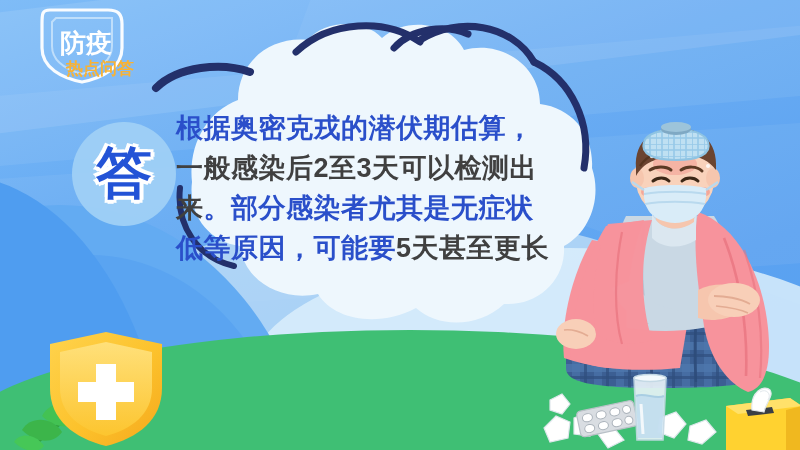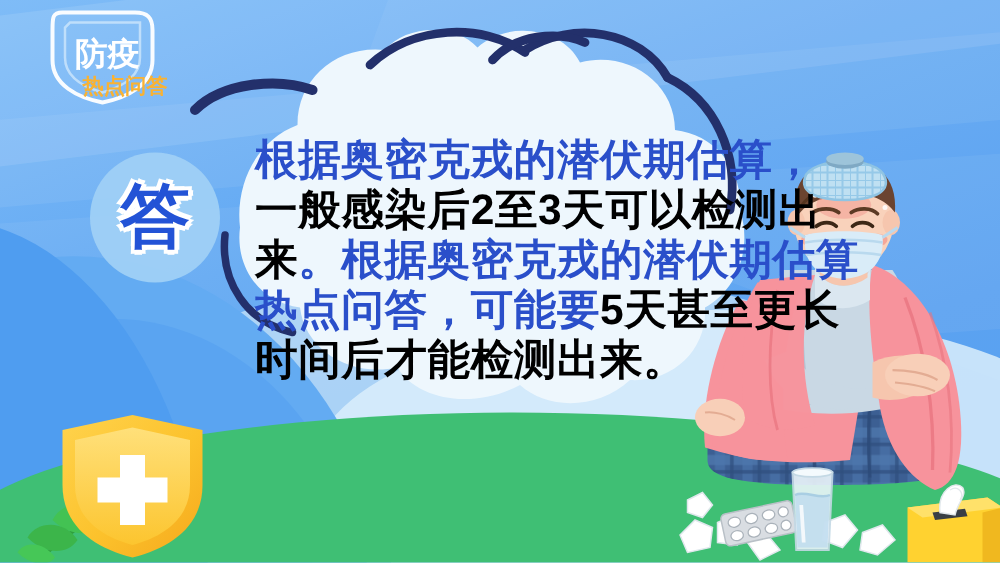--- a/index.html
+++ b/index.html
@@ -53,25 +53,25 @@
   .badge{position:absolute;left:72px;top:122px;width:104px;height:104px;
     border-radius:50%;background:#9fd0f6;opacity:.95;}
   .badge-char{position:absolute;left:72px;top:122px;width:104px;height:104px;
     display:flex;align-items:center;justify-content:center;
     font-size:56px;font-weight:bold;color:#2353d6;
     text-shadow:3px 3px 0 #ffffff, -3px -3px 0 #ffffff, 3px -3px 0 #ffffff,
                 -3px 3px 0 #ffffff, 0 4px 0 #ffffff, 4px 0 0 #ffffff;}
 
   
   .copy{position:absolute;left:176px;top:108px;width:400px;
-    font-size:34px;line-height:40px;font-weight:bold;letter-spacing:.5px;
-    font-family:"Liberation Sans","DejaVu Sans",sans-serif;margin-left:28px;}
+    font-size:27px;line-height:40px;font-weight:bold;letter-spacing:.5px;
+    font-family:"Liberation Sans","DejaVu Sans",sans-serif;}
   .copy .ln{white-space:nowrap;}
   .blue{color:#2a4fca;}
-  .orange{color:#000000;}
+  .orange{color:#404040;}
 
   
   .shield{position:absolute;left:42px;top:330px;width:128px;height:118px;}
 
   
   .leaves{position:absolute;left:10px;top:372px;width:120px;height:80px;}
 
   
   .person{position:absolute;left:548px;top:120px;width:262px;height:290px;}
 
@@ -261,27 +261,24 @@
   <div class="badge-char">答</div>
 
   <div class="copy">
     <div class="ln">
       <span class="blue">根据奥密克戎的潜伏期估算，</span>
     </div>
     <div class="ln">
       <span class="orange">一般感染后2至3天可以检测出</span>
     </div>
     <div class="ln">
-      <span class="orange">来</span><span class="blue">。根据奥密克戎的潜伏期估算</span>
+      <span class="orange">来</span><span class="blue">。部分感染者尤其是无症状</span>
     </div>
     <div class="ln">
-      <span class="blue">热点问答，可能要</span><span class="orange">5天甚至更长</span>
-    </div>
-    <div class="ln">
-      <span class="orange">时间后才能检测出来。</span>
+      <span class="blue">低等原因，可能要</span><span class="orange">5天甚至更长</span>
     </div>
   </div>
 
   <div class="leaves">
     <svg viewBox="0 0 120 80" width="120" height="80">
       <path d="M22 76 C40 56 66 40 96 28" stroke="#2f9e3f" stroke-width="3" fill="none"></path>
       <path d="M96 28 C82 12 58 14 50 30 C64 42 86 42 96 28 Z" fill="#3cb54a"></path>
       <path d="M74 44 C62 28 40 28 32 44 C46 58 66 58 74 44 Z" fill="#43c253"></path>
       <path d="M52 60 C42 44 20 44 12 58 C26 72 44 72 52 60 Z" fill="#3cb54a"></path>
       <path d="M34 74 C26 62 10 60 4 70 C14 80 28 82 34 74 Z" fill="#46c757"></path>

